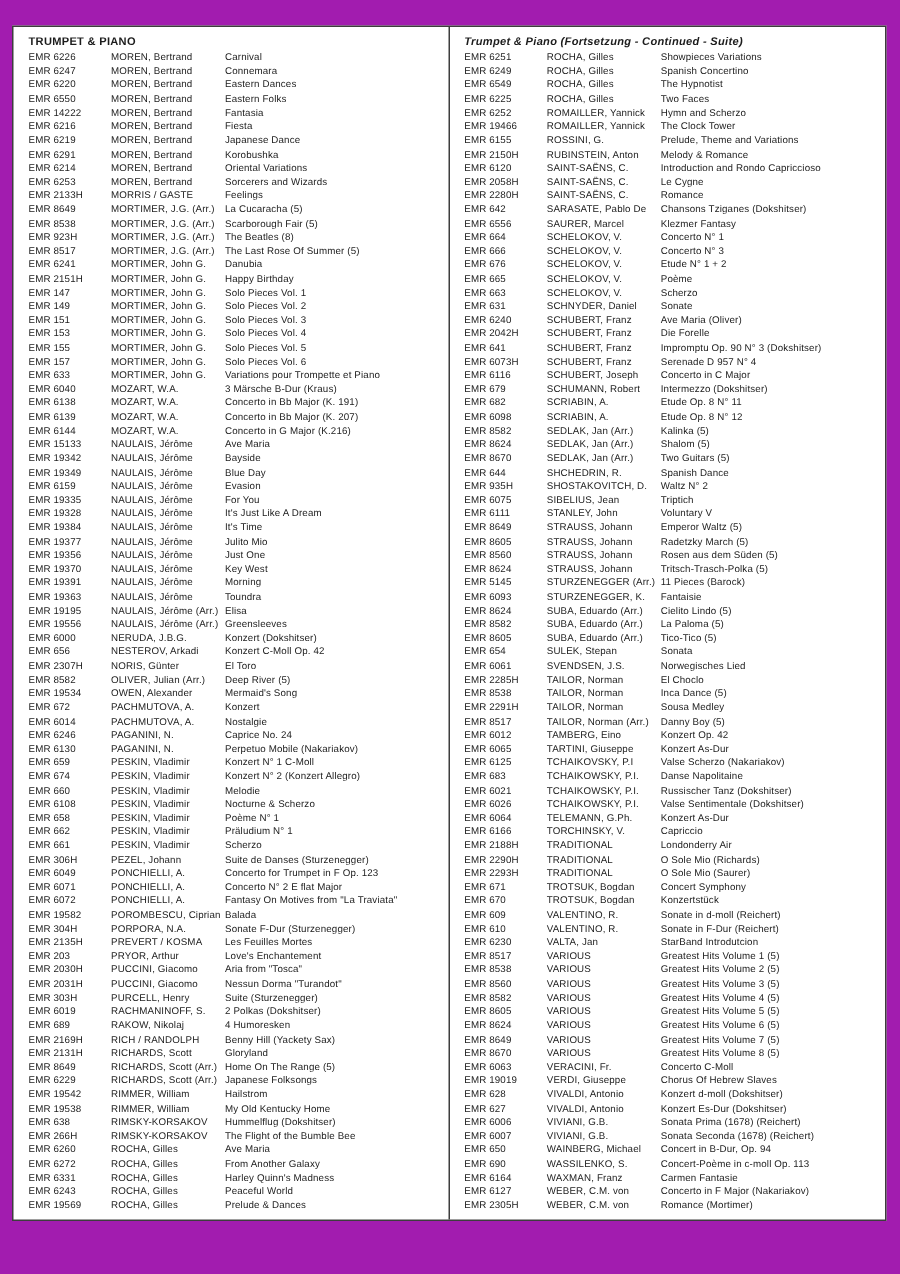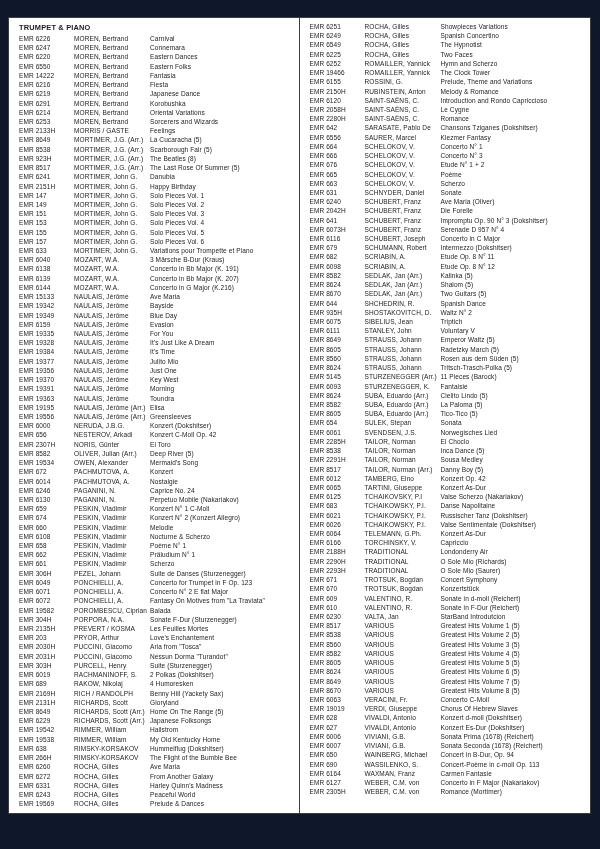--- a/index.html
+++ b/index.html
@@ -8,21 +8,21 @@
     width: 600px;
     height: 849px;
     background: #ffffff;
     font-family: "Liberation Sans", sans-serif;
     color: #1c1c1c;
   }
   .page {
     position: relative;
     width: 600px;
     height: 849px;
-    background: #0f172a;
+    background: #a21caf;
   }
   .box {
     position: absolute;
     left: 8px;
     top: 17px;
     width: 583px;
     height: 797px;
     border: 1px solid #3d3d3d;
     display: flex;
     box-sizing: border-box;
@@ -483,20 +483,21 @@
             <span class="cell-title">Peaceful World</span>
           </div>
           <div class="row">
             <span class="cell-id">EMR 19569</span>
             <span class="cell-composer">ROCHA, Gilles</span>
             <span class="cell-title">Prelude &amp; Dances</span>
           </div>
         </div>
     </div>
     <div class="col col-right">
+      <div class="col-header italic">Trumpet &amp; Piano (Fortsetzung - Continued - Suite)</div>
       <div class="rows">
           <div class="row">
             <span class="cell-id">EMR 6251</span>
             <span class="cell-composer">ROCHA, Gilles</span>
             <span class="cell-title">Showpieces Variations</span>
           </div>
           <div class="row">
             <span class="cell-id">EMR 6249</span>
             <span class="cell-composer">ROCHA, Gilles</span>
             <span class="cell-title">Spanish Concertino</span>

